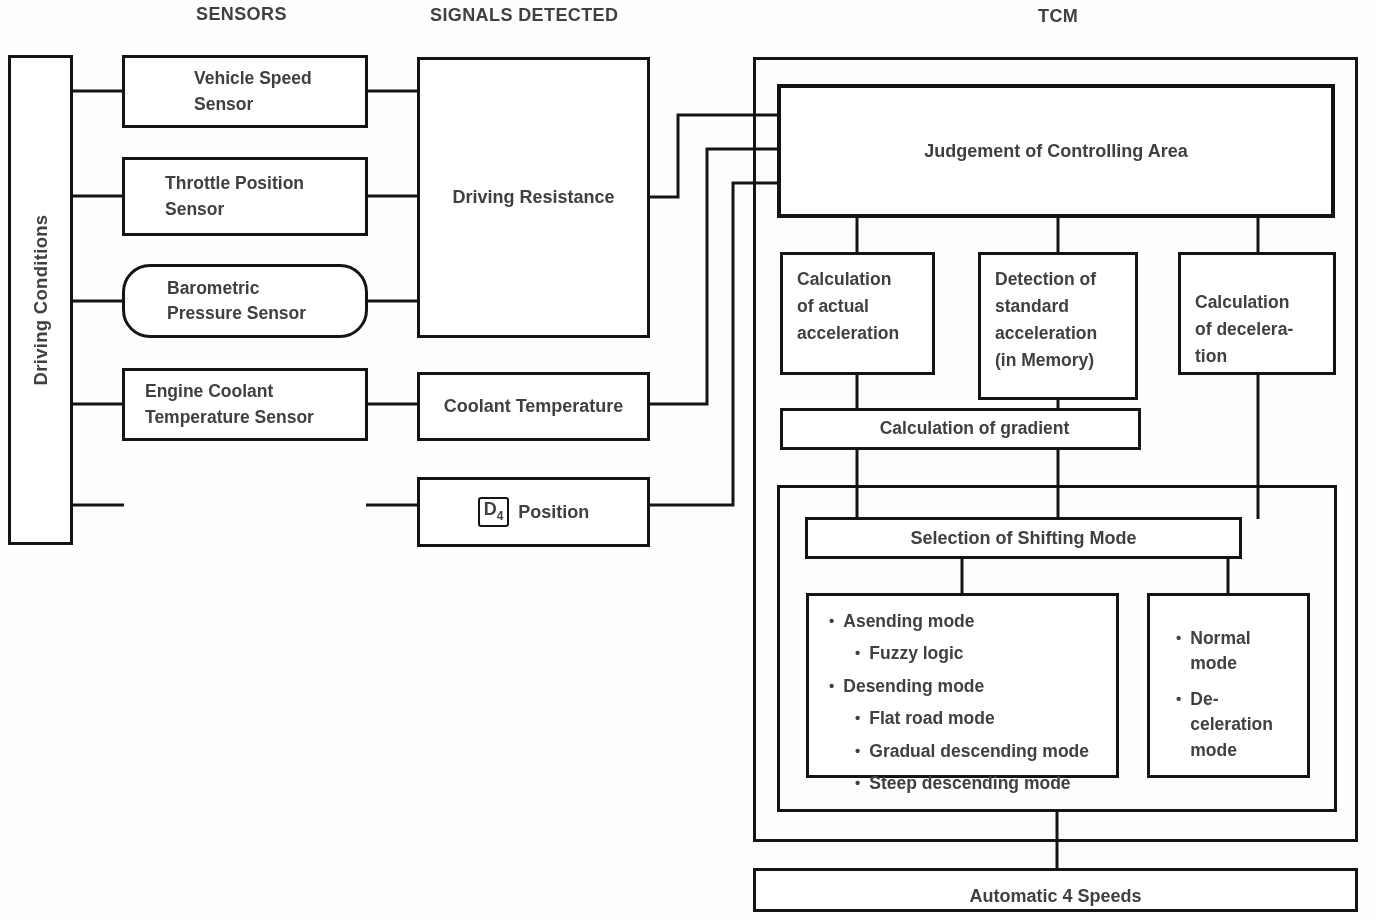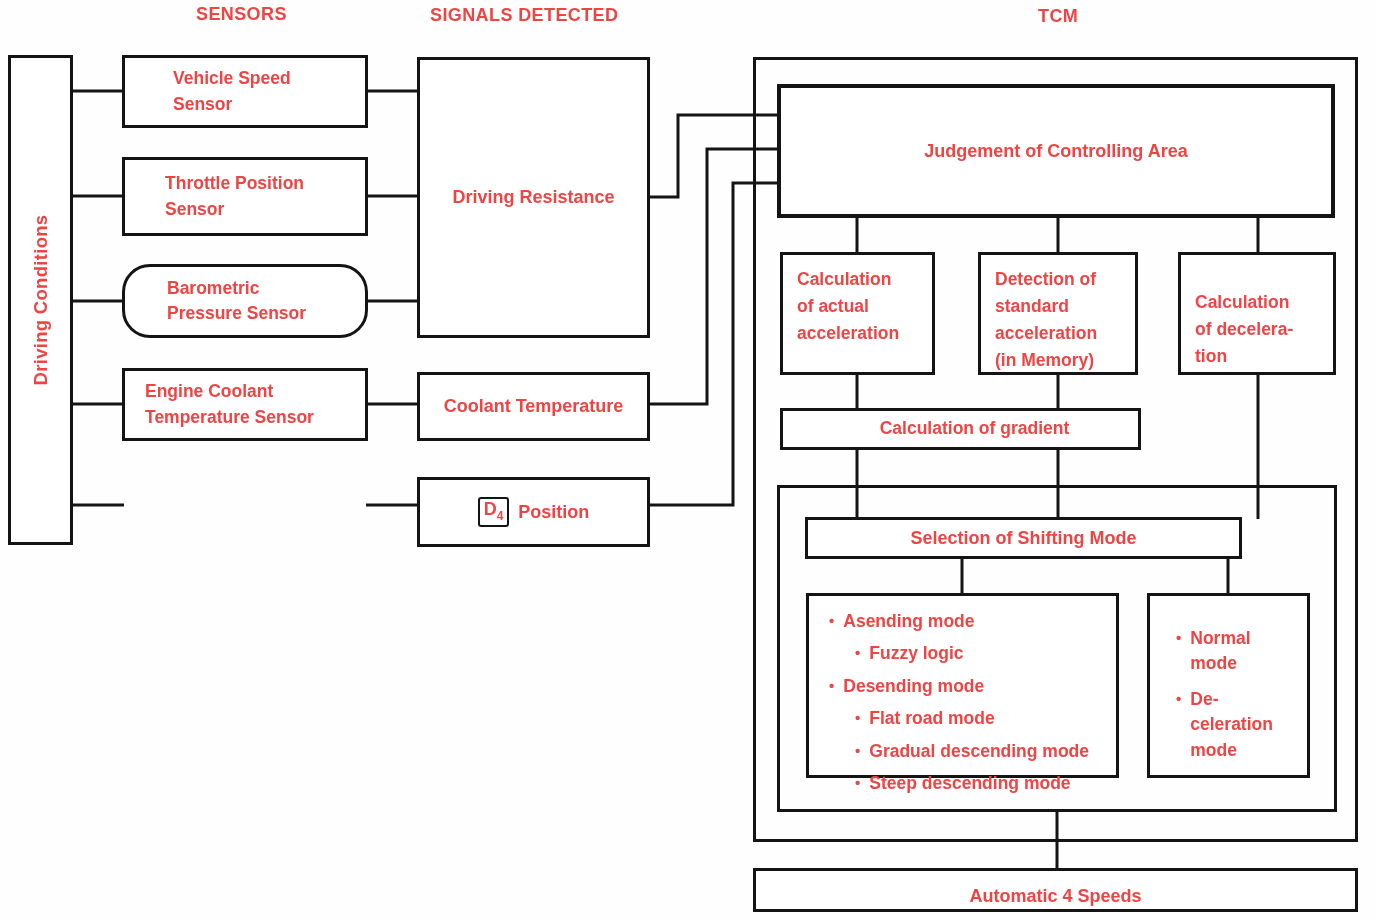--- a/index.html
+++ b/index.html
@@ -1,19 +1,19 @@
 <!DOCTYPE html>
 <html><head>
 <meta charset="utf-8">
 <style>
   html,body{margin:0;padding:0;background:#ffffff;}
   #stage{
     position:relative;width:1376px;height:920px;background:#fefefe;
     font-family:"Liberation Sans","DejaVu Sans",sans-serif;
-    color:#ef4444;font-weight:bold;overflow:hidden;
+    color:#404040;font-weight:bold;overflow:hidden;
   }
   #wires{position:absolute;left:0;top:0;width:1376px;height:920px;}
   .hdr{position:absolute;font-size:18px;letter-spacing:.4px;white-space:nowrap;}
   .box{
     position:absolute;border:3px solid #141414;background:#ffffff;
     box-sizing:border-box;font-size:17.5px;line-height:1.45;
   }
   .frame{background:transparent;}
   .center{display:flex;align-items:center;justify-content:center;text-align:center;}
   .vcenter{display:flex;align-items:center;}
@@ -77,21 +77,21 @@
   </svg>
 
   <div class="hdr" style="left:196px;top:4px;">SENSORS</div>
   <div class="hdr" style="left:430px;top:5px;">SIGNALS DETECTED</div>
   <div class="hdr" style="left:1038px;top:6px;">TCM</div>
 
   <div class="box" style="left:8px;top:55px;width:65px;height:490px;">
     <span class="rail-label">Driving Conditions</span>
   </div>
 
-  <div class="box vcenter" style="left:122px;top:55px;width:246px;height:73px;padding-left:48px;">
+  <div class="box vcenter" style="left:122px;top:55px;width:246px;height:73px;padding-left:69px;">
     <span class="label">Vehicle Speed
 Sensor</span>
   </div>
   <div class="box vcenter" style="left:122px;top:157px;width:246px;height:79px;padding-left:40px;">
     <span class="label">Throttle Position
 Sensor</span>
   </div>
   <div class="box vcenter" style="left:122px;top:264px;width:246px;height:74px;padding-left:42px;border-radius:28px;">
     <span class="label">Barometric
 Pressure Sensor</span>
@@ -116,21 +116,21 @@
 
   <div class="box center bigfont" style="left:777px;top:84px;width:558px;height:134px;border-width:4px;">
     <span class="label">Judgement of Controlling Area</span>
   </div>
 
   <div class="box pad" style="left:780px;top:252px;width:155px;height:123px;">
     <span class="label">Calculation
 of actual
 acceleration</span>
   </div>
-  <div class="box pad" style="left:978px;top:252px;width:160px;height:123px;">
+  <div class="box pad" style="left:978px;top:252px;width:160px;height:148px;">
     <span class="label">Detection of
 standard
 acceleration
 (in Memory)</span>
   </div>
   <div class="box pad" style="left:1178px;top:252px;width:158px;height:123px;padding-top:34px;">
     <span class="label">Calculation
 of decelera-
 tion</span>
   </div>

